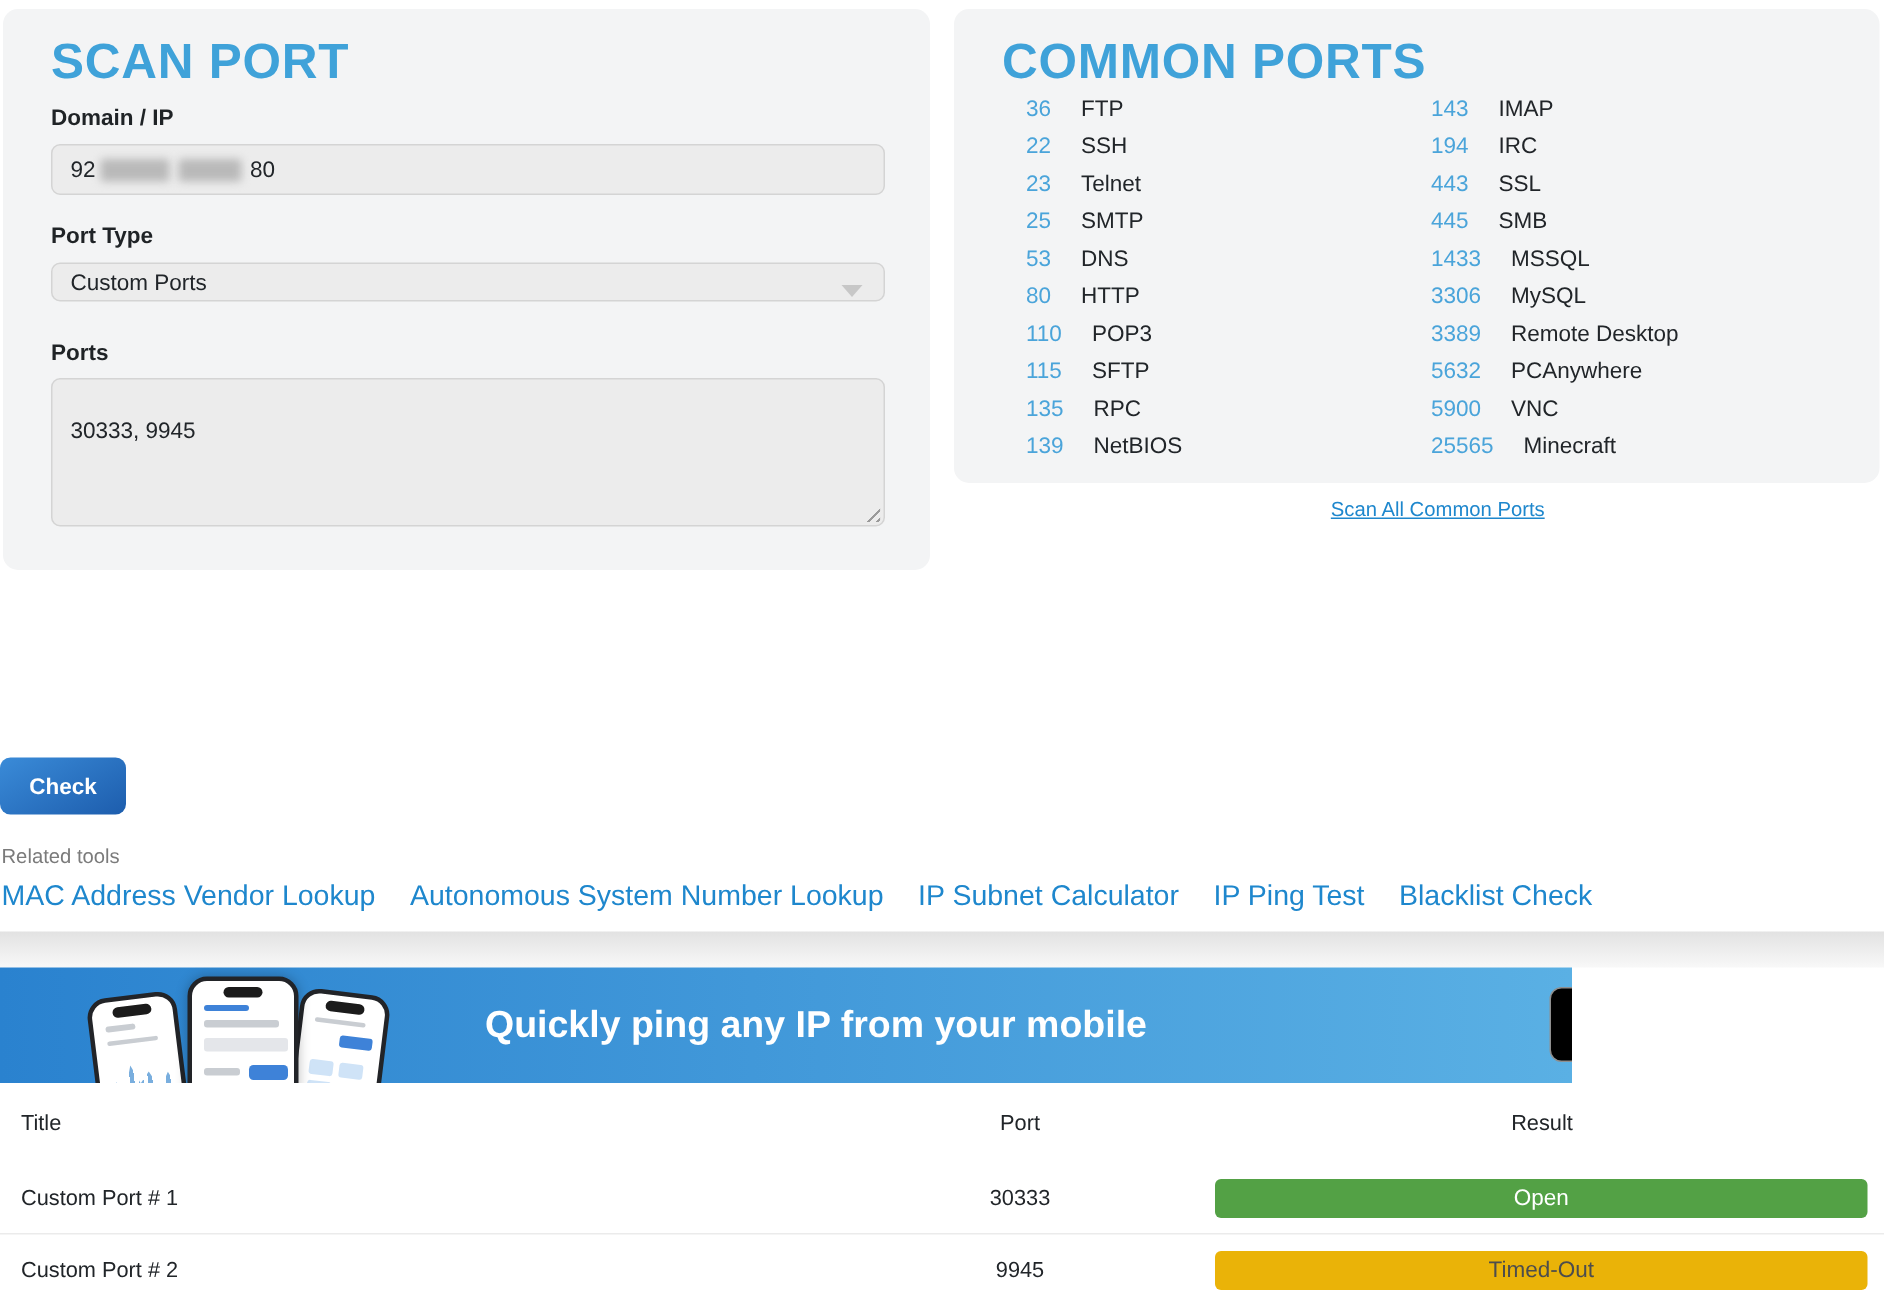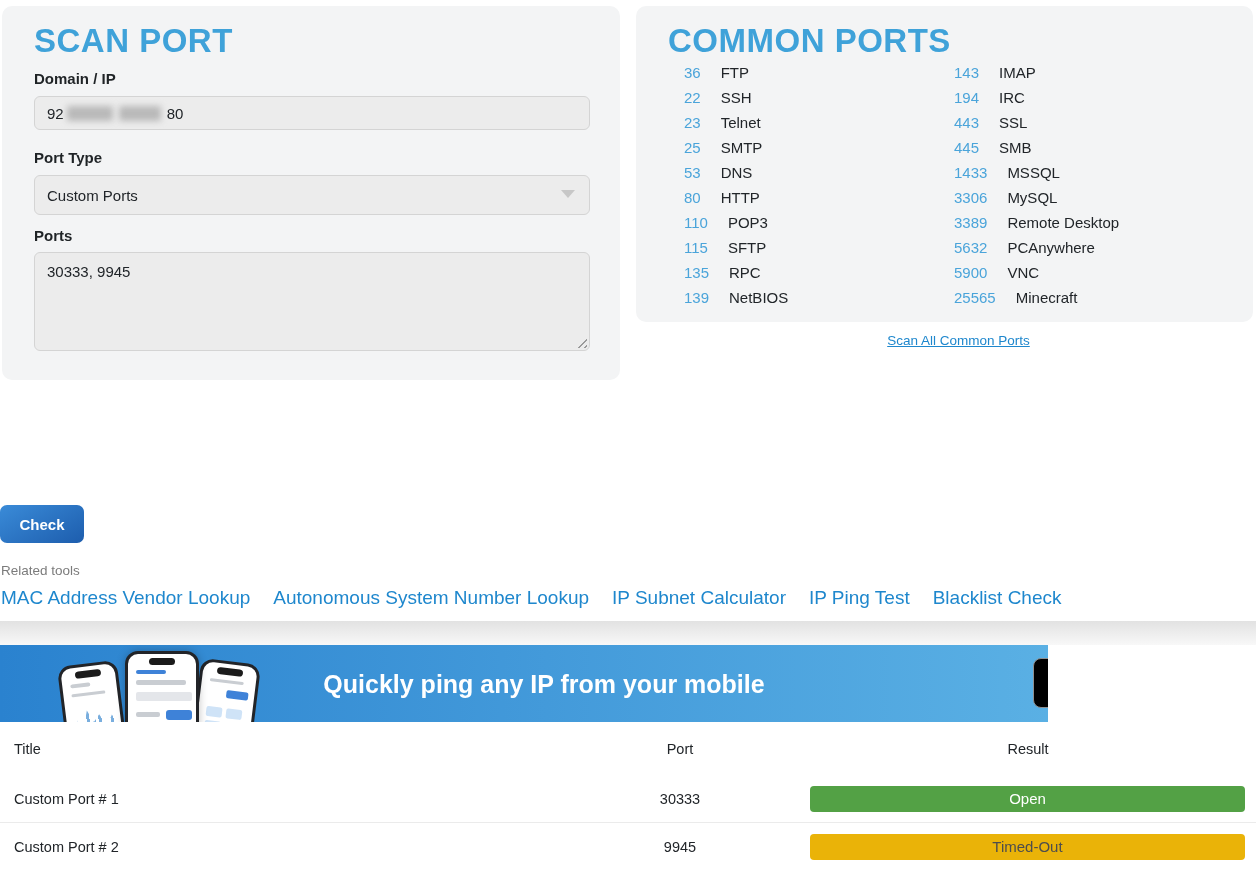--- a/index.html
+++ b/index.html
@@ -21,27 +21,27 @@
   .lbl-porttype { top:143px; }
   .lbl-ports { top:221px; }
 
   .field { position:absolute; left:32px; width:556px; background:#ececec;
            border:1px solid #d4d4d4; border-radius:6px; font-size:15px; color:#212529; }
   .input-domain { top:90px; height:34px; display:flex; align-items:center; padding:0 12px; cursor:text; }
   .blob { display:inline-block; height:15px; background:#b9b9b9; border-radius:2px;
           filter:blur(3px); margin:0 3px; }
   .blob-a { width:46px; } .blob-b { width:42px; margin-right:6px; }
 
-  .select-box { top:169px; height:40px; display:flex; align-items:center;
+  .select-box { top:169px; height:26px; display:flex; align-items:center;
                 padding:0 12px; cursor:pointer; }
   .select-arrow { position:absolute; right:14px; top:14px; width:0; height:0;
                   border-left:7px solid transparent; border-right:7px solid transparent;
                   border-top:8px solid #c7c7c7; }
 
-  .textarea { top:246px; height:99px; padding:8px 12px; resize:none; outline:none;
+  .textarea { top:246px; height:99px; padding:24px 12px; resize:none; outline:none;
               font-family:"Liberation Sans", sans-serif; line-height:1.4; }
   .resize-grip { position:absolute; left:573px; top:330px; width:12px; height:12px;
                  background:repeating-linear-gradient(135deg, transparent 0 2.5px, #9a9a9a 2.5px 4px);
                  clip-path:polygon(100% 0, 100% 100%, 0 100%); pointer-events:none; }
 
   
   .ports-grid { position:absolute; left:48px; top:58px; right:20px; display:flex; }
   .ports-col { display:flex; flex-direction:column; }
   .ports-col.left { width:270px; }
   .port-item { height:25px; font-size:15px; color:#212529; white-space:nowrap; }

